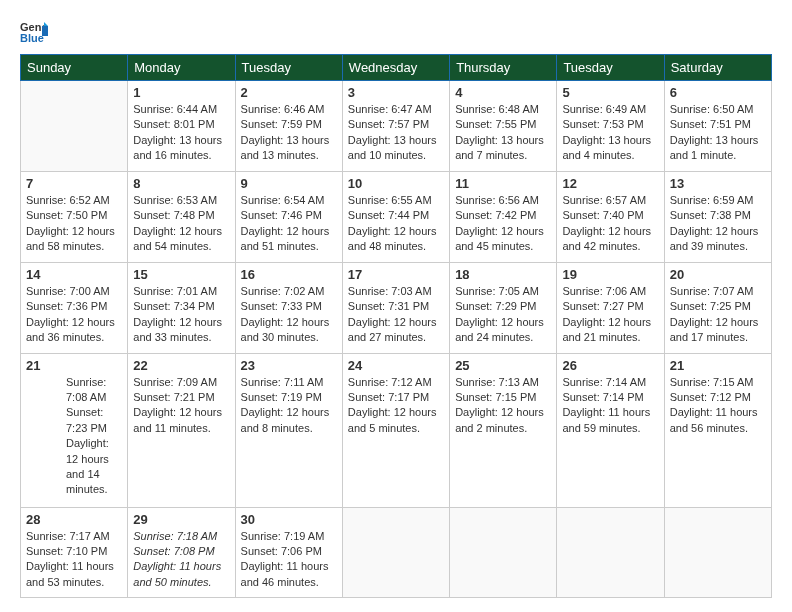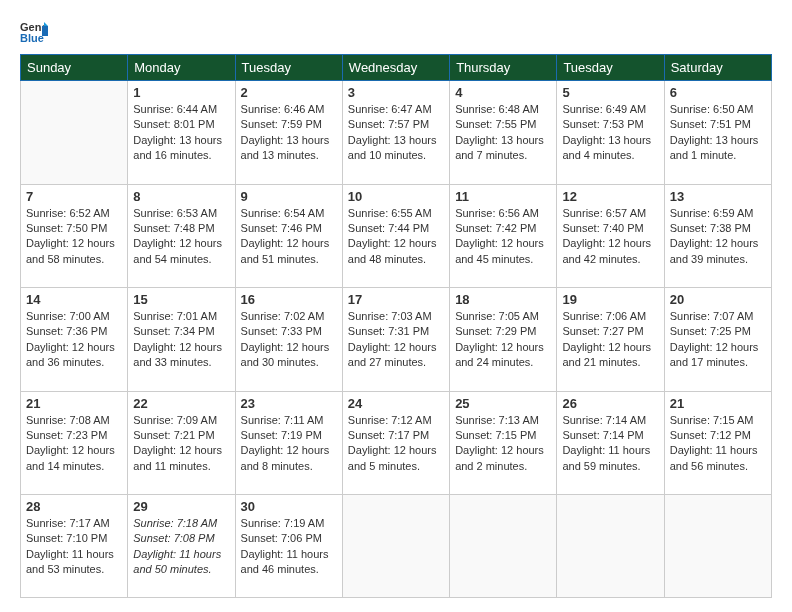--- a/index.html
+++ b/index.html
@@ -264,21 +264,21 @@
             <span class="day-num">20</span>
             <div class="day-info" style="white-space: pre-line;">Sunrise: 7:07 AM
 Sunset: 7:25 PM
 Daylight: 12 hours
 and 17 minutes.</div>
           </td>
         </tr>
         <tr>
           <td>
             <span class="day-num">21</span>
-            <div class="day-info" style="white-space: pre-line;">Sunrise: 7:08 AM
+            <div class="day-info" style="white-space: pre-line; margin-left: 40px;">Sunrise: 7:08 AM
 Sunset: 7:23 PM
 Daylight: 12 hours
 and 14 minutes.</div>
           </td>
           <td>
             <span class="day-num">22</span>
             <div class="day-info" style="white-space: pre-line;">Sunrise: 7:09 AM
 Sunset: 7:21 PM
 Daylight: 12 hours
 and 11 minutes.</div>

